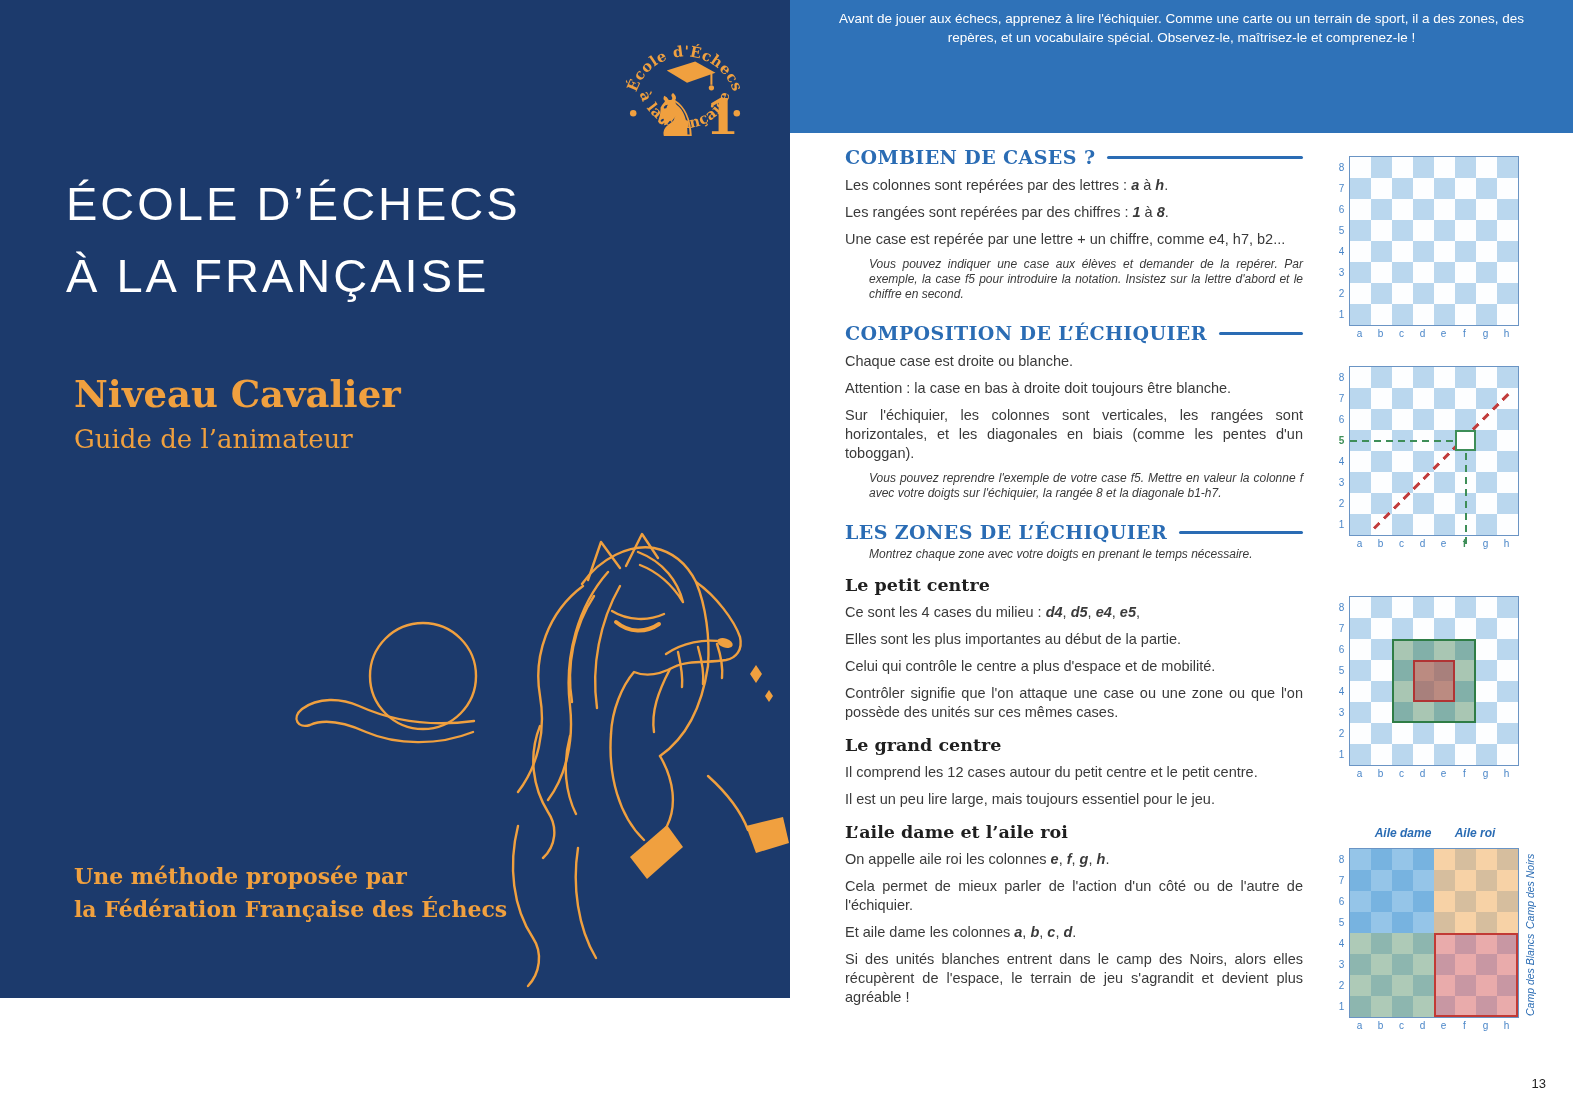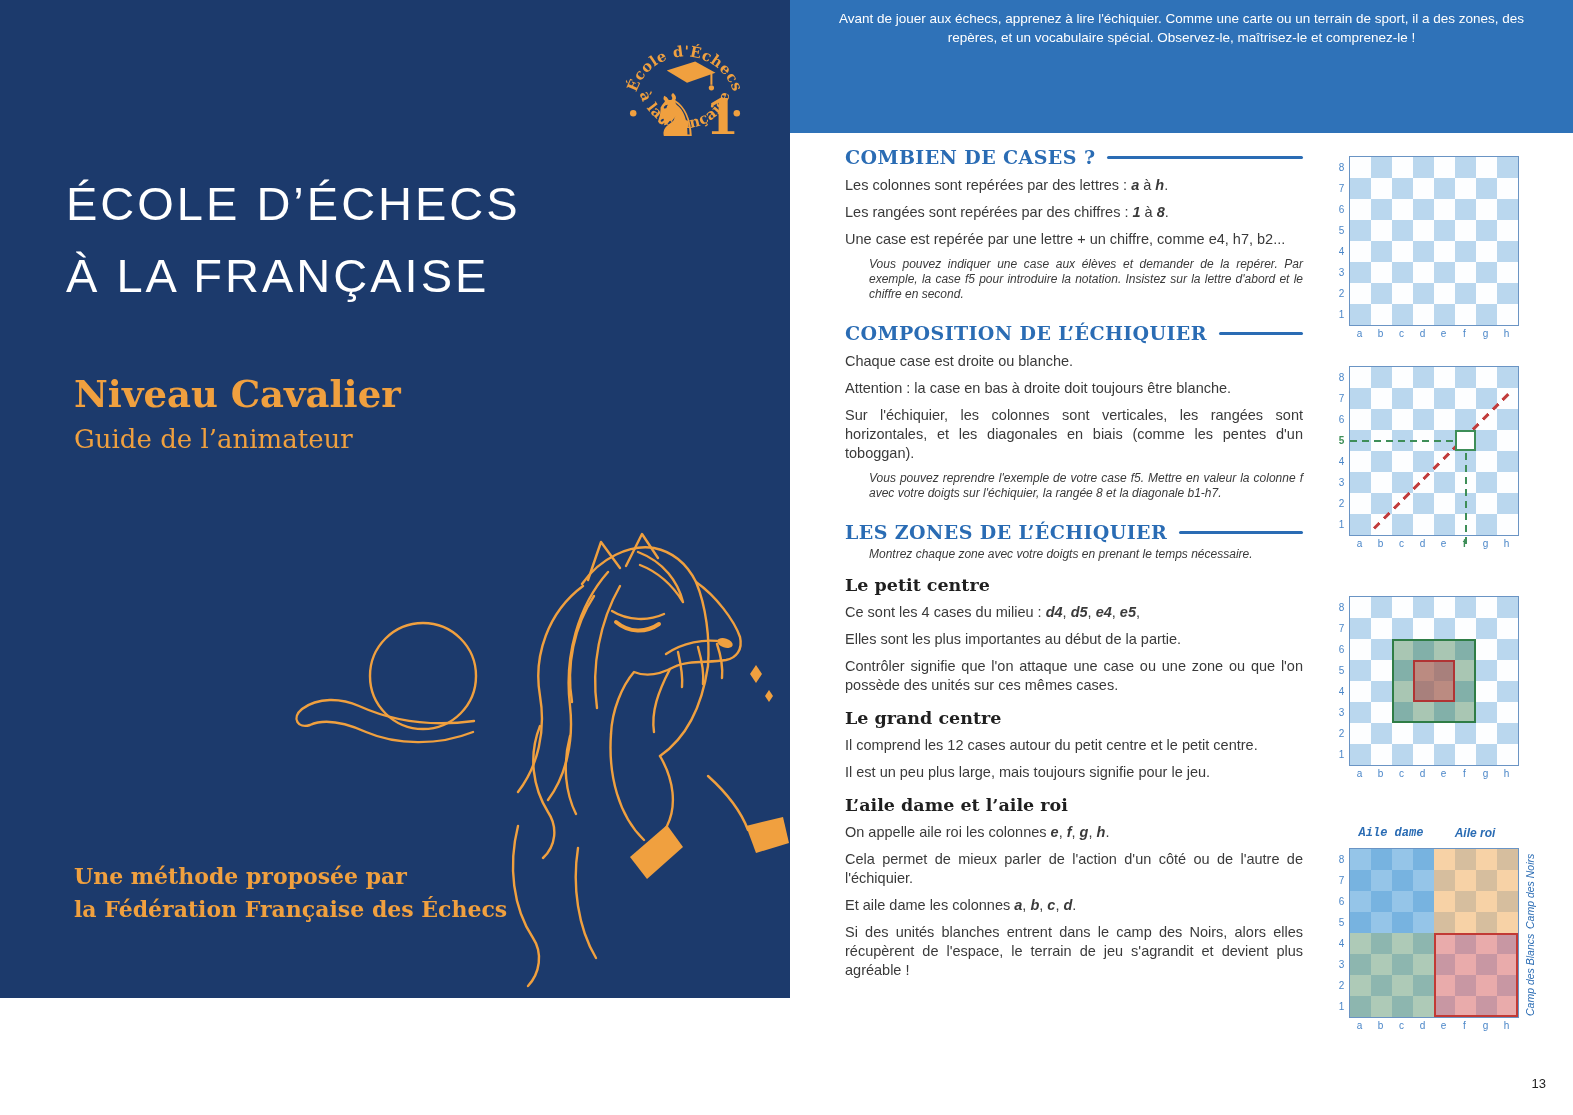--- a/index.html
+++ b/index.html
@@ -196,24 +196,25 @@
       </section>
       <section class="section">
         <h2 class="sec-h">
           <span class="sec-label">LES ZONES DE L’ÉCHIQUIER</span>
           <span class="rule"></span>
         </h2>
         <p class="note">Montrez chaque zone avec votre doigts en prenant le temps nécessaire.</p>
         <h3 class="sub-h">Le petit centre</h3>
         <p class="body">Ce sont les 4 cases du milieu : <b><i>d4</i></b>, <b><i>d5</i></b>, <b><i>e4</i></b>, <b><i>e5</i></b>,</p>
         <p class="body">Elles sont les plus importantes au début de la partie.</p>
+        <p class="body">Celui qui contrôle le centre a plus d'espace et de mobilité.</p>
         <p class="body">Contrôler signifie que l'on attaque une case ou une zone ou que l'on possède des unités sur ces mêmes cases.</p>
         <h3 class="sub-h">Le grand centre</h3>
         <p class="body">Il comprend les 12 cases autour du petit centre et le petit centre.</p>
-        <p class="body">Il est un peu plus large, mais toujours signifie pour le jeu.</p>
+        <p class="body">Il est un peu lire large, mais toujours essentiel pour le jeu.</p>
         <h3 class="sub-h">L’aile dame et l’aile roi</h3>
         <p class="body">On appelle aile roi les colonnes <b><i>e</i></b>, <b><i>f</i></b>, <b><i>g</i></b>, <b><i>h</i></b>.</p>
         <p class="body">Cela permet de mieux parler de l'action d'un côté ou de l'autre de l'échiquier.</p>
         <p class="body">Et aile dame les colonnes <b><i>a</i></b>, <b><i>b</i></b>, <b><i>c</i></b>, <b><i>d</i></b>.</p>
         <p class="body">Si des unités blanches entrent dans le camp des Noirs, alors elles récupèrent de l'espace, le terrain de jeu s'agrandit et devient plus agréable !</p>
       </section>
     </div>
 
   <div class="slot slot0" id="slot0">
       <div class="board">
@@ -493,21 +494,21 @@
           <div class="flab">e</div>
           <div class="flab">f</div>
           <div class="flab">g</div>
           <div class="flab">h</div>
         </div>
       </div>
     </div>
   <div class="slot slot3" id="slot3">
       <div class="board">
         <div class="board-inner">
-          <div class="wing-label" style="left: 14px; font-family: Liberation Mono, monospace;">Aile dame</div>
+          <div class="wing-label" style="left: 26px;">Aile dame</div>
           <div class="wing-label" style="left: 98px;">Aile roi</div>
           <div class="rank-col">
             <div class="clab">8</div>
             <div class="clab">7</div>
             <div class="clab">6</div>
             <div class="clab">5</div>
             <div class="clab">4</div>
             <div class="clab">3</div>
             <div class="clab">2</div>
             <div class="clab">1</div>

